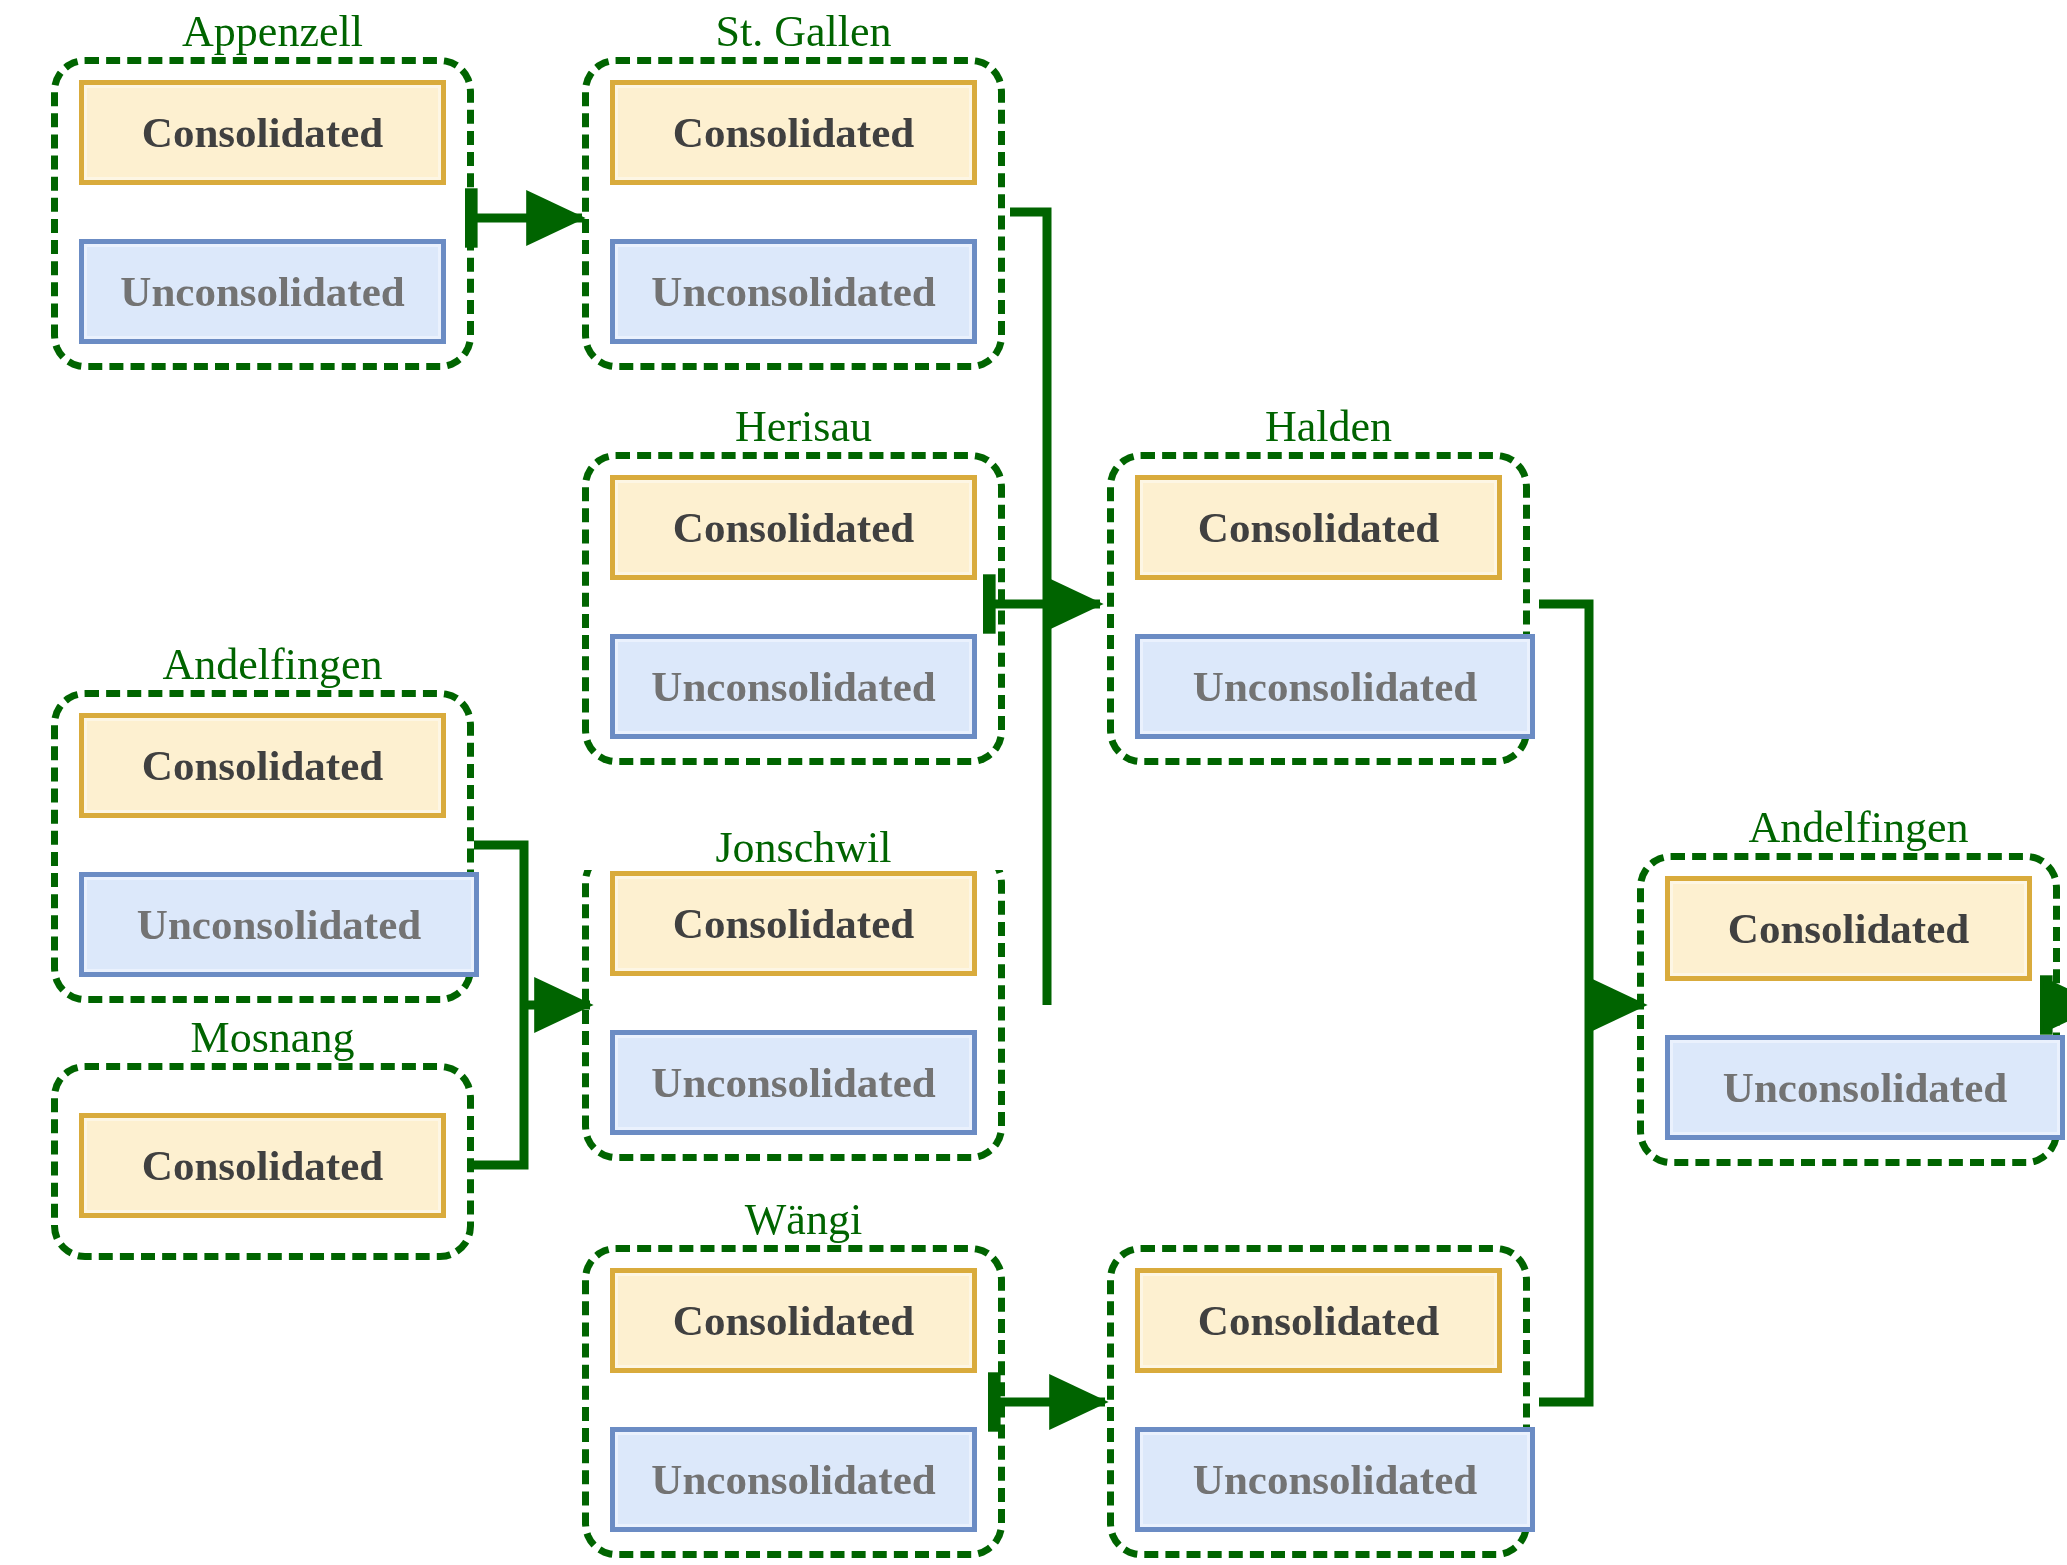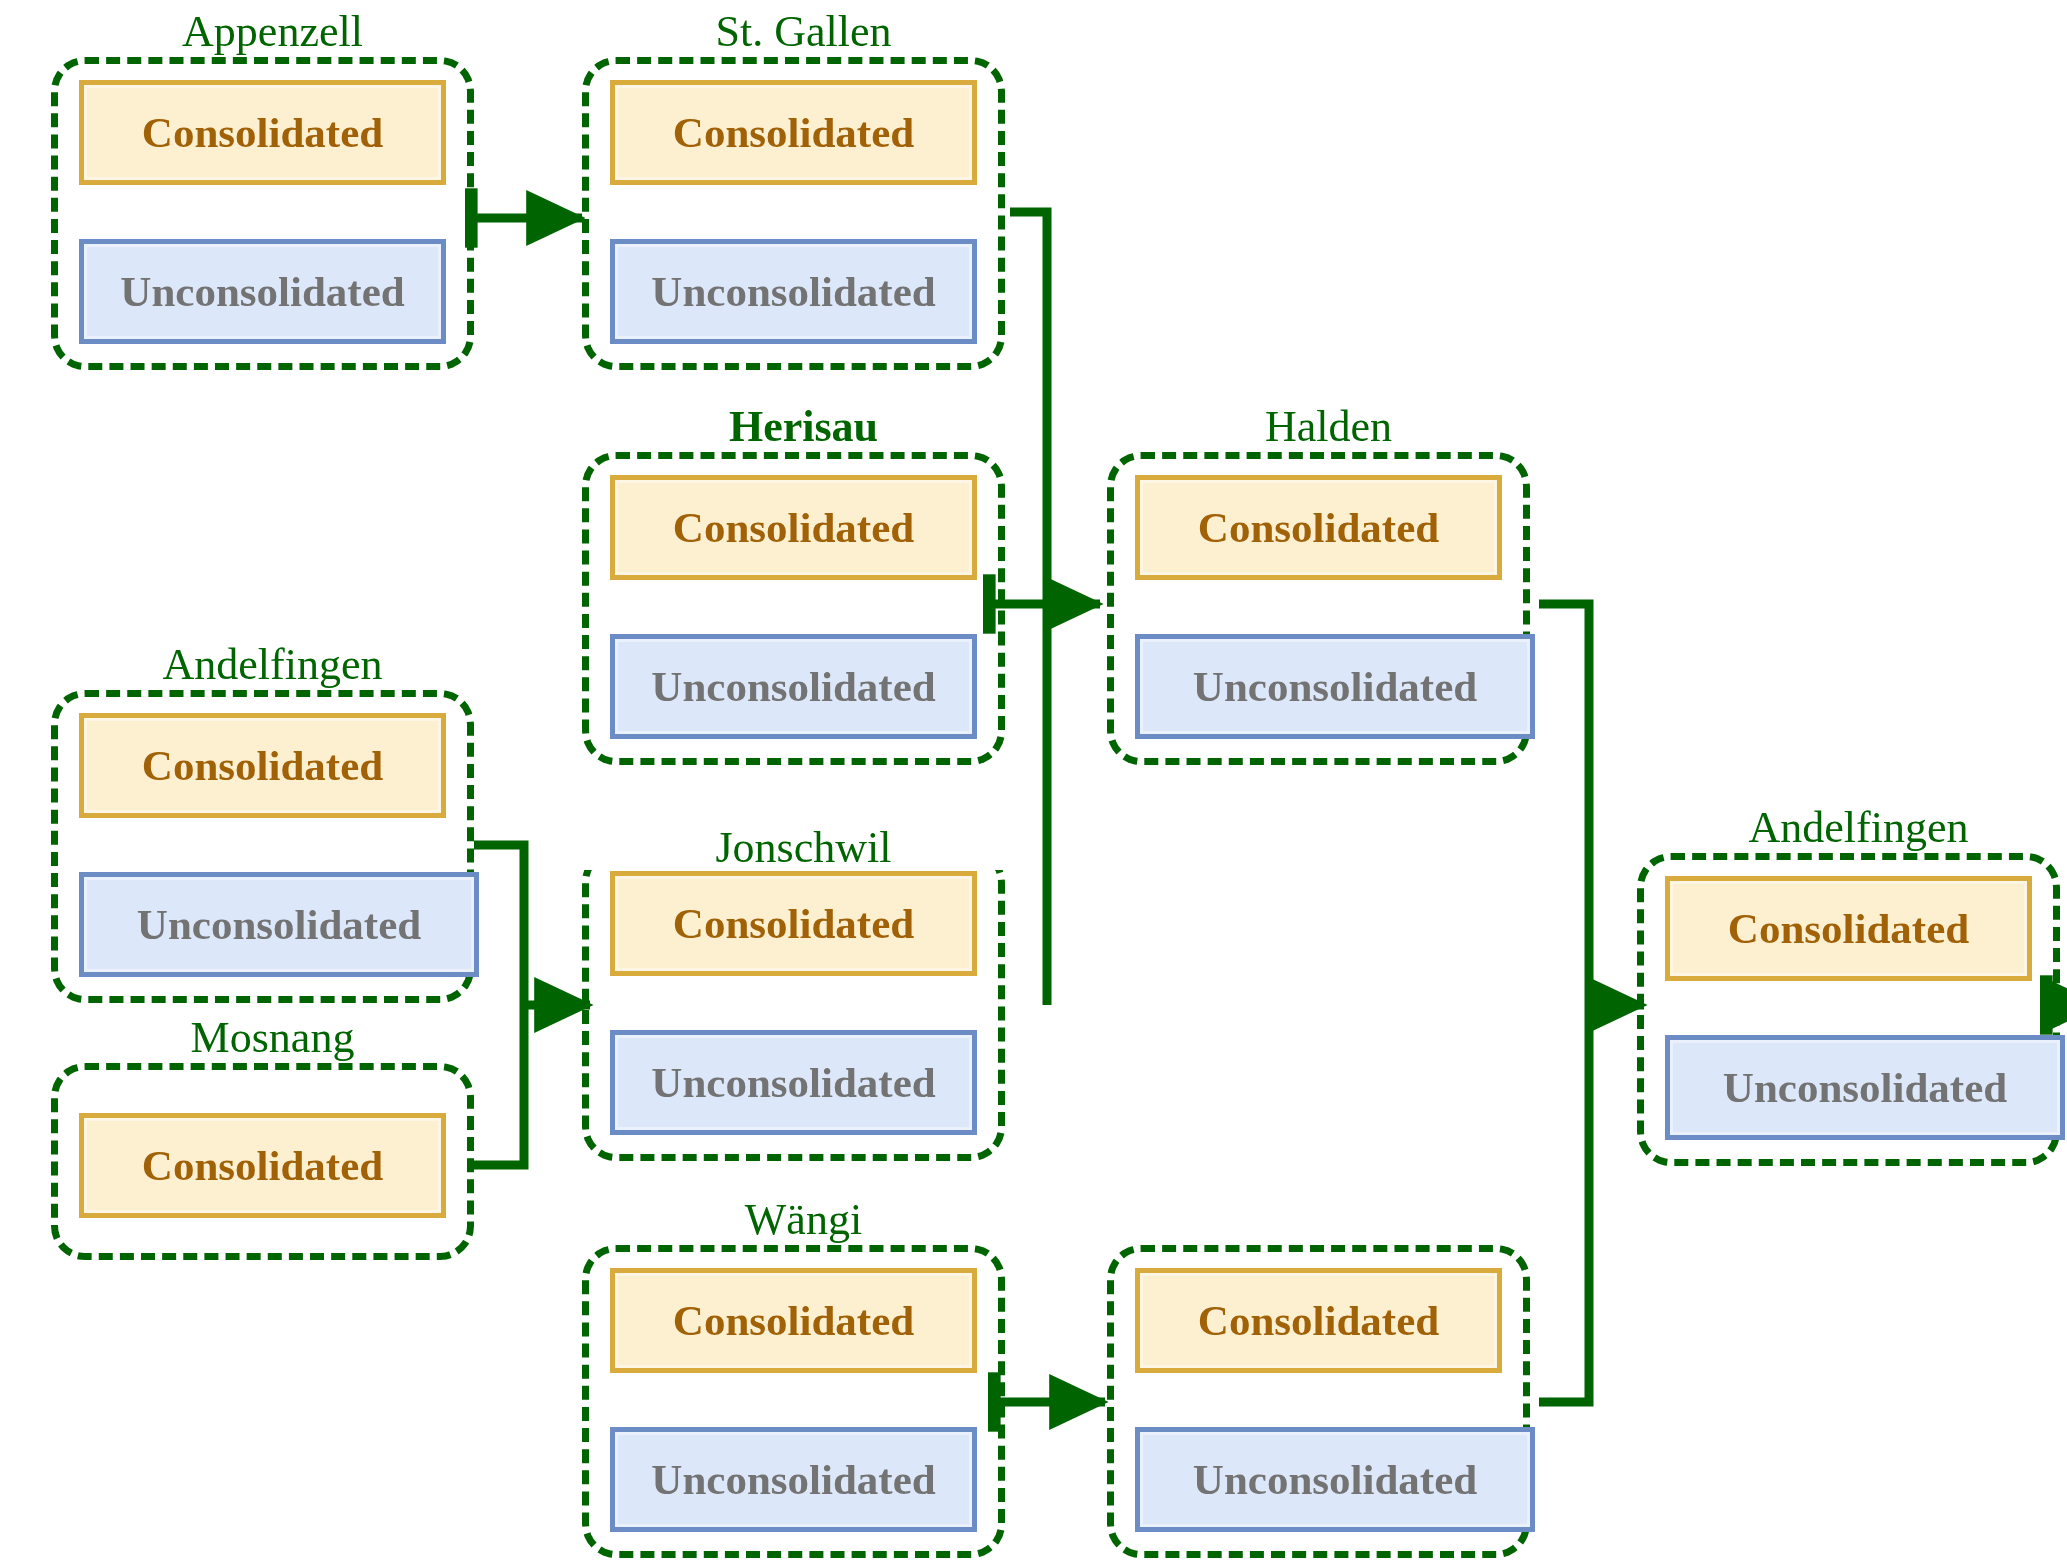--- a/index.html
+++ b/index.html
@@ -49,21 +49,21 @@
     font-weight: bold;
     font-size: 43px;
     line-height: 1;
     white-space: nowrap;
     border-width: 5px;
     border-style: solid;
   }
   .box.consolidated {
     background: #fdf0d0;
     border-color: #d9ab3c;
-    color: #a16207;
+    color: #404040;
     box-shadow: inset 0 0 0 3px #fdf6e4;
     text-align: center;
   }
   .box.unconsolidated {
     background: #dce8fa;
     border-color: #6b8cc4;
     color: #737373;
     box-shadow: inset 0 0 0 3px #eaf1fd;
   }
   
@@ -118,21 +118,21 @@
   <div class="group-label" style="left:14px; top:10px; width:423px;">Appenzell</div>
   <div class="box consolidated" style="left:42px; top:80px; width:367px; height:105px;">Consolidated</div>
   <div class="box unconsolidated" style="left:42px; top:239px; width:367px; height:105px;">Unconsolidated</div>
 
   <div class="group" style="left:545px; top:57px; width:423px; height:313px;"></div>
   <div class="group-label" style="left:545px; top:10px; width:423px;">St. Gallen</div>
   <div class="box consolidated" style="left:573px; top:80px; width:367px; height:105px;">Consolidated</div>
   <div class="box unconsolidated" style="left:573px; top:239px; width:367px; height:105px;">Unconsolidated</div>
 
   <div class="group" style="left:545px; top:452px; width:423px; height:313px;"></div>
-  <div class="group-label" style="left:545px; top:405px; width:423px;font-weight:bold;">Herisau</div>
+  <div class="group-label" style="left:545px; top:405px; width:423px;">Herisau</div>
   <div class="box consolidated" style="left:573px; top:475px; width:367px; height:105px;">Consolidated</div>
   <div class="box unconsolidated" style="left:573px; top:634px; width:367px; height:105px;">Unconsolidated</div>
 
   <div class="group" style="left:1070px; top:452px; width:423px; height:313px;"></div>
   <div class="group-label" style="left:1070px; top:405px; width:423px;">Halden</div>
   <div class="box consolidated" style="left:1098px; top:475px; width:367px; height:105px;">Consolidated</div>
   <div class="box unconsolidated" style="left:1098px; top:634px; width:400px; height:105px;">Unconsolidated</div>
 
   <div class="group" style="left:14px; top:690px; width:423px; height:313px;"></div>
   <div class="group-label" style="left:14px; top:643px; width:423px;">Andelfingen</div>

